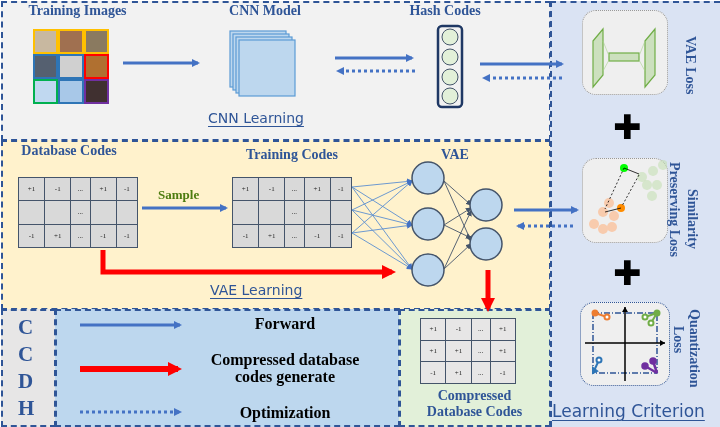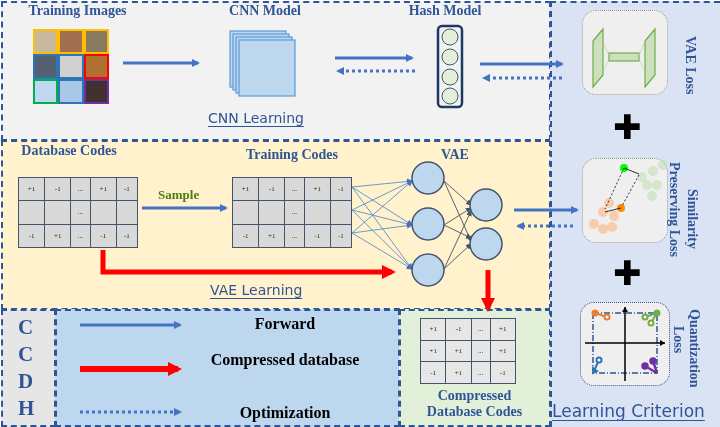--- a/index.html
+++ b/index.html
@@ -46,21 +46,21 @@
   </div>
 
 <div class="abs title" style="left:215px;top:3px;width:100px;">CNN Model</div>
 <svg class="abs" style="left:225px;top:26px;" width="80" height="80">
   <rect x="5" y="5" width="56" height="56" fill="#bdd7ee" stroke="#5b9bd5" stroke-width="1.2"></rect>
   <rect x="8" y="8" width="56" height="56" fill="#bdd7ee" stroke="#5b9bd5" stroke-width="1.2"></rect>
   <rect x="11" y="11" width="56" height="56" fill="#bdd7ee" stroke="#5b9bd5" stroke-width="1.2"></rect>
   <rect x="14" y="14" width="56" height="56" fill="#bdd7ee" stroke="#5b9bd5" stroke-width="1.2"></rect>
 </svg>
 
-<div class="abs title" style="left:395px;top:3px;width:100px;">Hash Model</div>
+<div class="abs title" style="left:395px;top:3px;width:100px;">Hash Codes</div>
 <svg class="abs" style="left:436px;top:24px;" width="30" height="86">
   <rect x="2" y="2" width="24" height="81" rx="4" fill="#f2f2f2" stroke="#1f3864" stroke-width="2.5"></rect>
   <circle cx="14" cy="13" r="8" fill="#e2f0d9" stroke="#44546a" stroke-width="1"></circle>
   <circle cx="14" cy="33" r="8" fill="#e2f0d9" stroke="#44546a" stroke-width="1"></circle>
   <circle cx="14" cy="53" r="8" fill="#e2f0d9" stroke="#44546a" stroke-width="1"></circle>
   <circle cx="14" cy="72" r="8" fill="#e2f0d9" stroke="#44546a" stroke-width="1"></circle>
 </svg>
 
 <svg class="abs" style="left:0;top:0;pointer-events:none;" width="720" height="427">
   <defs>
@@ -194,20 +194,21 @@
 <div class="abs section-title" style="left:210px;top:282px;">VAE Learning</div>
 
 <div class="ccdh" style="top:315px;">C</div>
 <div class="ccdh" style="top:342px;">C</div>
 <div class="ccdh" style="top:369px;">D</div>
 <div class="ccdh" style="top:396px;">H</div>
 
 <div class="legend-text" style="left:210px;top:315px;width:150px;">Forward</div>
 <div class="legend-text" style="left:200px;top:351px;width:170px;">
   <div>Compressed database</div>
+  <div>codes generate</div>
 </div>
 <div class="legend-text" style="left:210px;top:404px;width:150px;">Optimization</div>
 
 <table class="grid" id="comp-grid" style="left:420px;top:318px;width:96px;height:66px;background:#e7e6e6;">
     <tbody>
       <tr>
         <td>+1</td>
         <td>-1</td>
         <td>...</td>
         <td>+1</td>

